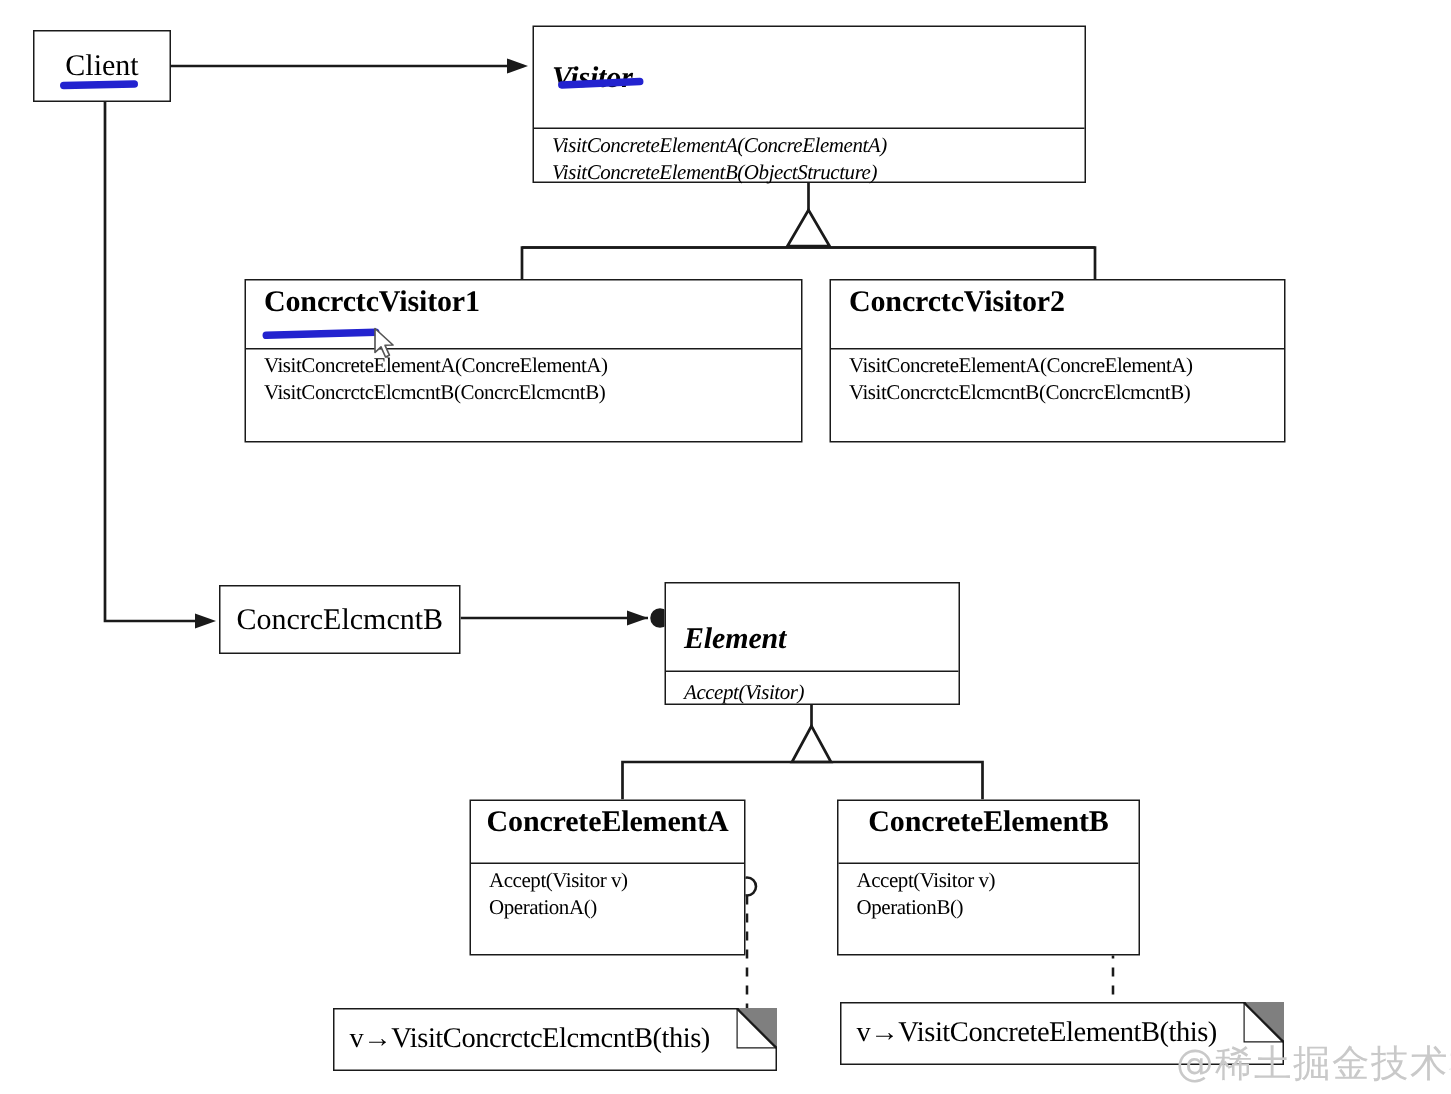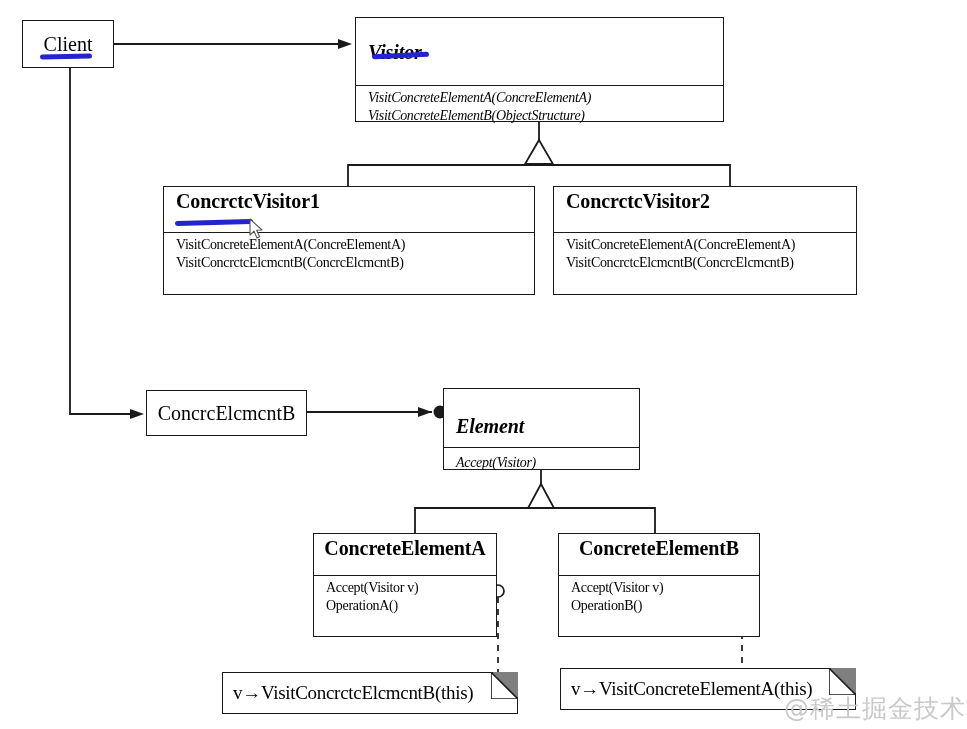--- a/index.html
+++ b/index.html
@@ -243,21 +243,21 @@
   <div class="note-box" style="left:222px; top:672px; width:296px; height:42px;">
     <span class="note-text">v→VisitConcrctcElcmcntB(this)</span>
     <span class="note-fold"></span>
     <svg class="note-fold-line" viewBox="0 0 27 27">
       <path d="M0,0 L27,27" stroke="#1a1a1a" stroke-width="1.6" fill="none"></path>
       <path d="M0,0 L0,27 L27,27" stroke="#1a1a1a" stroke-width="1.6" fill="none"></path>
     </svg>
   </div>
 
   <div class="note-box" style="left:560px; top:668px; width:296px; height:42px;">
-    <span class="note-text">v→VisitConcreteElementA(this)</span>
+    <span class="note-text">v→VisitConcreteElementB(this)</span>
     <span class="note-fold"></span>
     <svg class="note-fold-line" viewBox="0 0 27 27">
       <path d="M0,0 L27,27" stroke="#1a1a1a" stroke-width="1.6" fill="none"></path>
       <path d="M0,0 L0,27 L27,27" stroke="#1a1a1a" stroke-width="1.6" fill="none"></path>
     </svg>
   </div>
 
   <div class="watermark" style="left:784px; top:692px;">@稀土掘金技术社区</div>
 
 </div>

